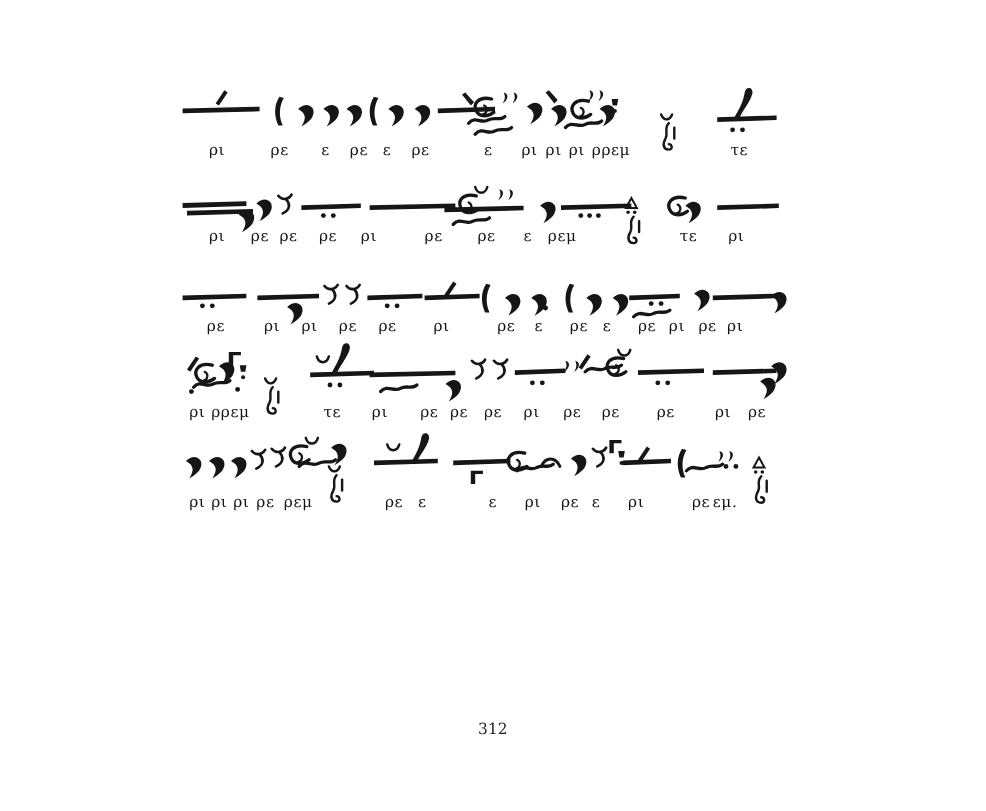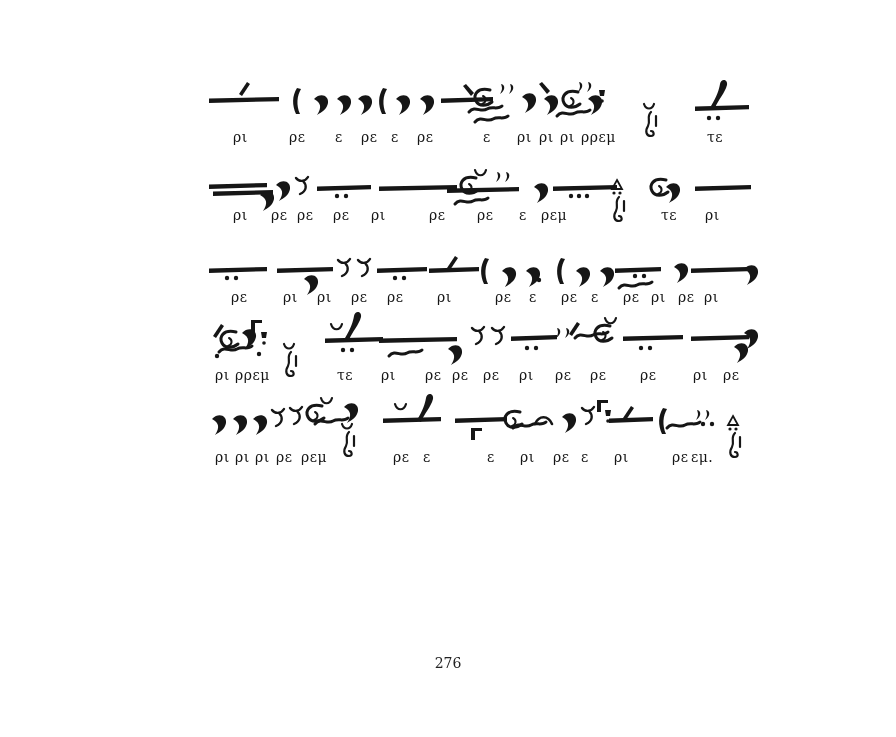--- a/index.html
+++ b/index.html
@@ -3,21 +3,21 @@
 <meta charset="utf-8">
 <style>
   html,body{margin:0;padding:0;background:#ffffff;}
   .page{
     position:relative;
     width:896px;height:737px;
     background:#ffffff;
     overflow:hidden;
     font-family:"DejaVu Serif", serif;
   }
-  .score{position:absolute;left:0;top:0;width:720px;height:737px;margin-left:43px;}
+  .score{position:absolute;left:0;top:0;width:720px;height:737px;}
   svg.neume-layer{position:absolute;left:0;top:0;}
   .syllable{
     position:absolute;
     font-family:"DejaVu Serif", serif;
     font-size:14px;
     line-height:14px;
     color:#161616;
     letter-spacing:0.5px;
     white-space:nowrap;
   }
@@ -485,14 +485,14 @@
         <span class="syllable" style="left: 380px; top: 450px;">ε</span>
         <span class="syllable" style="left: 444px; top: 450px;">ε</span>
         <span class="syllable" style="left: 477px; top: 450px;">ρι</span>
         <span class="syllable" style="left: 510px; top: 450px;">ρε</span>
         <span class="syllable" style="left: 538px; top: 450px;">ε</span>
         <span class="syllable" style="left: 571px; top: 450px;">ρι</span>
         <span class="syllable" style="left: 629px; top: 450px;">ρε</span>
         <span class="syllable" style="left: 648px; top: 450px; text-align: center;">εμ.</span>
       </div>
   </div>
-  <div class="page-number">276</div>
+  <div class="page-number">312</div>
 </div>
 
 </body></html>

